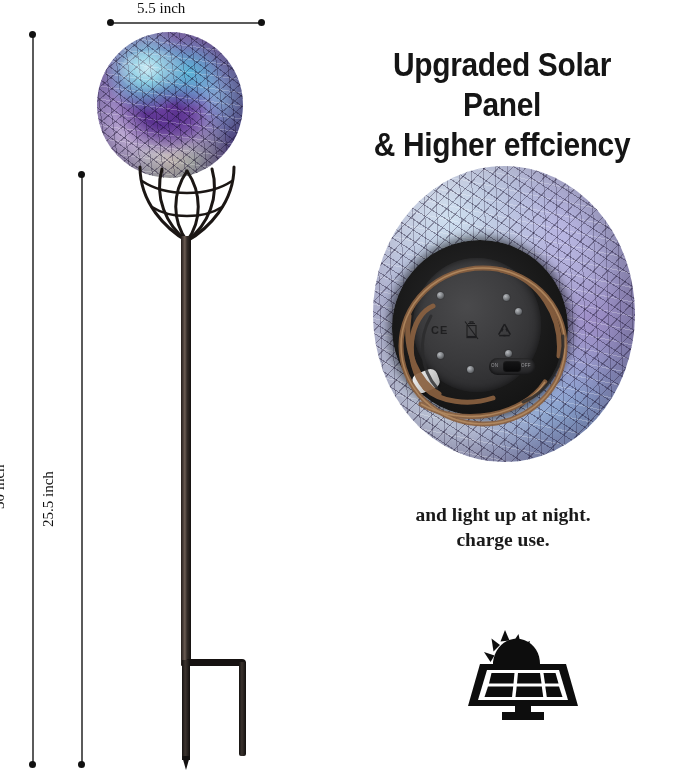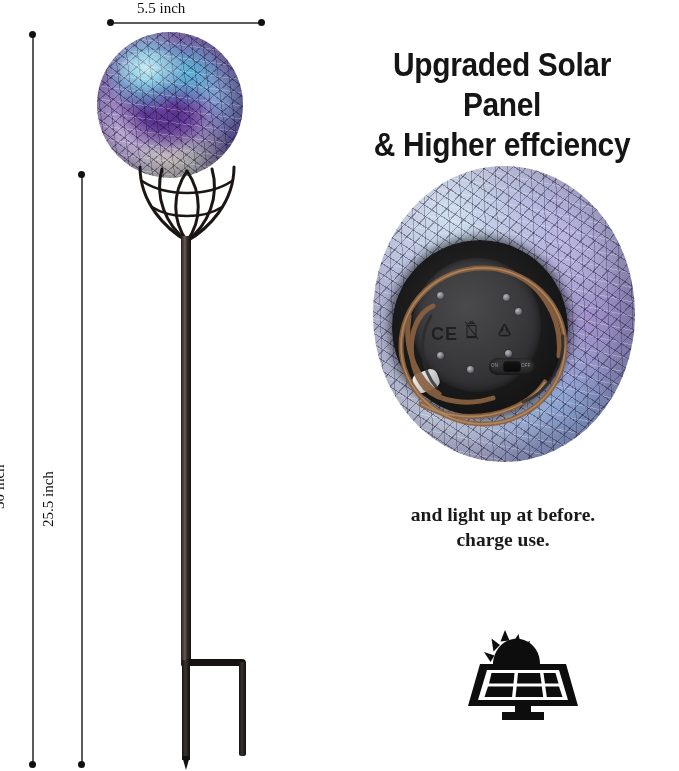--- a/index.html
+++ b/index.html
@@ -245,21 +245,21 @@
       <span class="sw-txt" style="left:78px;top:105px;">ON</span>
       <span class="sw-txt" style="left:108px;top:105px;">OFF</span>
 
       <div class="screw" style="left:24px;top:34px;"></div>
       <div class="screw" style="left:90px;top:36px;"></div>
       <div class="screw" style="left:102px;top:50px;"></div>
       <div class="screw" style="left:24px;top:94px;"></div>
       <div class="screw" style="left:54px;top:108px;"></div>
       <div class="screw" style="left:92px;top:92px;"></div>
 
-      <span class="mark" style="left:18px;top:66px;font-size:18px;font-weight:bold;letter-spacing:1px;">CE</span>
+      <span class="mark" style="left:18px;top:66px;font-size:11px;font-weight:bold;letter-spacing:1px;">CE</span>
 
       <svg class="mark" style="left:50px;top:62px;" width="17" height="21" viewBox="0 0 17 21">
         <g stroke="#18181a" stroke-width="1.1" fill="none">
           <rect x="4" y="5.5" width="9" height="11"></rect>
           <path d="M5 3.5h7M7 3.5v-1.6h3v1.6"></path>
           <path d="M2 1.5 L15 19"></path>
           <path d="M3.4 17.6h10.2"></path>
         </g>
       </svg>
 
@@ -291,21 +291,21 @@
         <path d="M48 238 C 90 262, 150 250, 172 216"></path>
       </g>
       <g fill="none" stroke="#2a2a2c" stroke-width="3" stroke-linecap="round" opacity="0.8">
         <path d="M58 150 C 44 174, 48 204, 64 222"></path>
         <path d="M150 236 C 176 226, 192 198, 190 170"></path>
       </g>
     </svg>
   </div>
 
   <div id="bodycopy">
-    <span class="ln">and light up at before.</span>
+    <span class="ln">and light up at night.</span>
     <span class="ln">charge use.</span>
   </div>
 
   <svg id="solar-icon" viewBox="0 0 122 108">
 
     <g fill="#0d0d0d">
       <path d="M43 14 L47.5 24.5 L38.5 25.5 Z"></path>
       <path d="M29.5 22.5 L38 29 L31.5 35.5 Z"></path>
       <path d="M22 36 L32.5 39.5 L28.5 46 Z"></path>
       <path d="M56.5 18 L59 29.5 L50.5 27 Z"></path>

